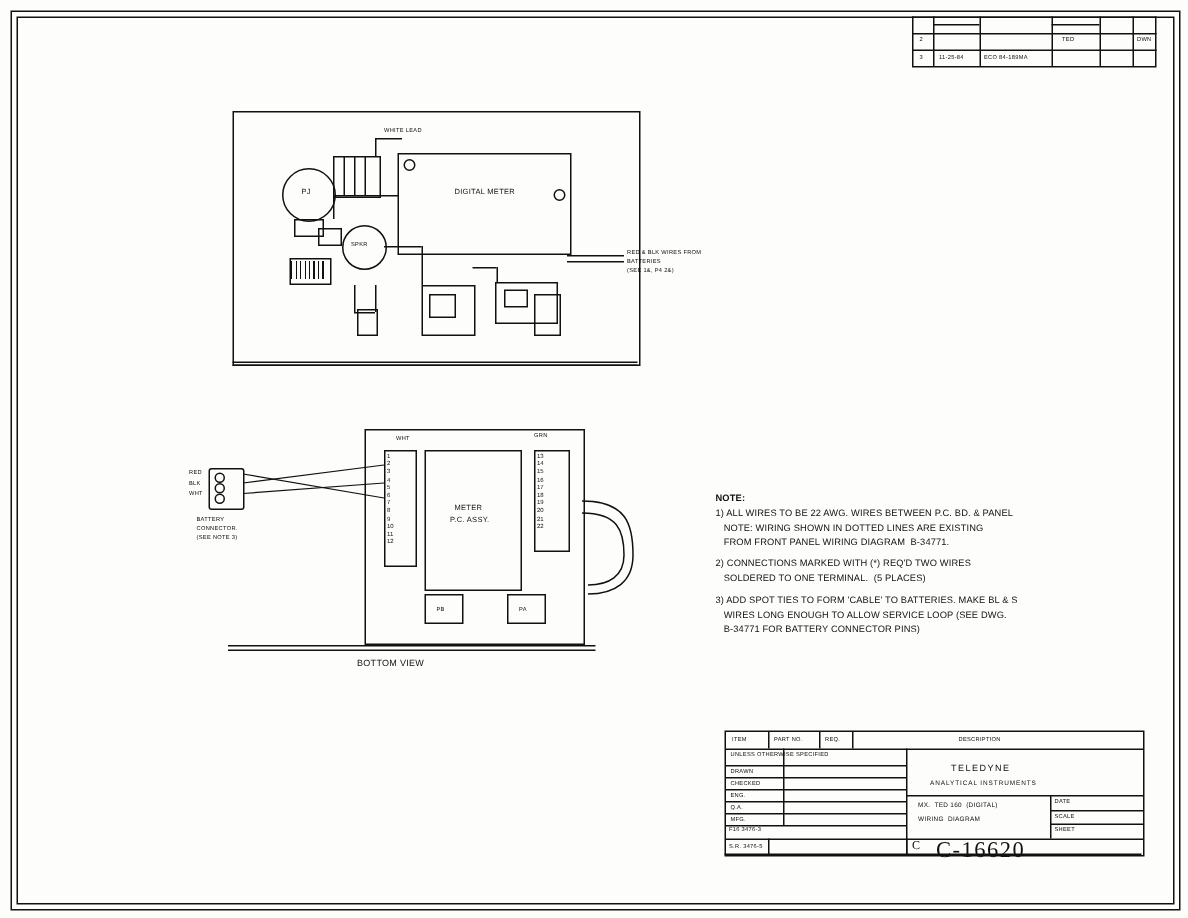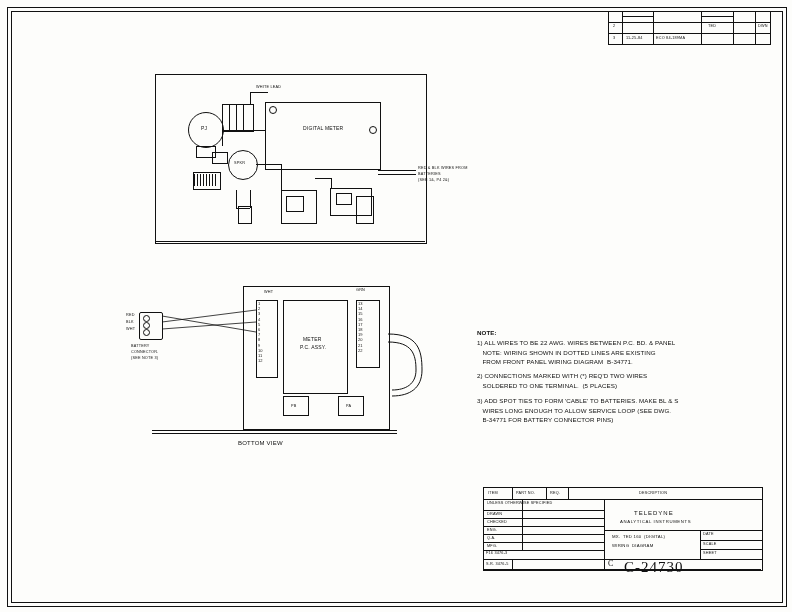--- a/index.html
+++ b/index.html
@@ -227,21 +227,21 @@
     <div class="ln vl" style="left:216px;top:42px;height:29px;"></div>
     <div class="ln hl" style="left:216px;top:52px;width:62px;"></div>
     <div class="ln hl" style="left:216px;top:61px;width:62px;"></div>
     <div class="lbl xs" style="left:219px;top:44px;">DATE</div>
     <div class="lbl xs" style="left:219px;top:54px;">SCALE</div>
     <div class="lbl xs" style="left:219px;top:63px;">SHEET</div>
 
     <div class="ln vl" style="left:28px;top:71px;height:11px;"></div>
     <div class="ln vl" style="left:120px;top:71px;height:11px;"></div>
     <div class="lbl lg bignum" style="left:124px;top:71px;">C</div>
-    <div class="bignum" style="position:absolute;left:140px;top:71px;">C-24730</div>
+    <div class="bignum" style="position:absolute;left:140px;top:71px;">C-16620</div>
 
     <div class="lbl xs" style="left:2px;top:63px;">F16 3476-3</div>
     <div class="lbl xs" style="left:2px;top:74px;">S.R. 3476-5</div>
   </div>
 
   <div class="ln hl" style="left:483px;top:569px;width:278px;"></div>
 
 </div>
 
 </body></html>

